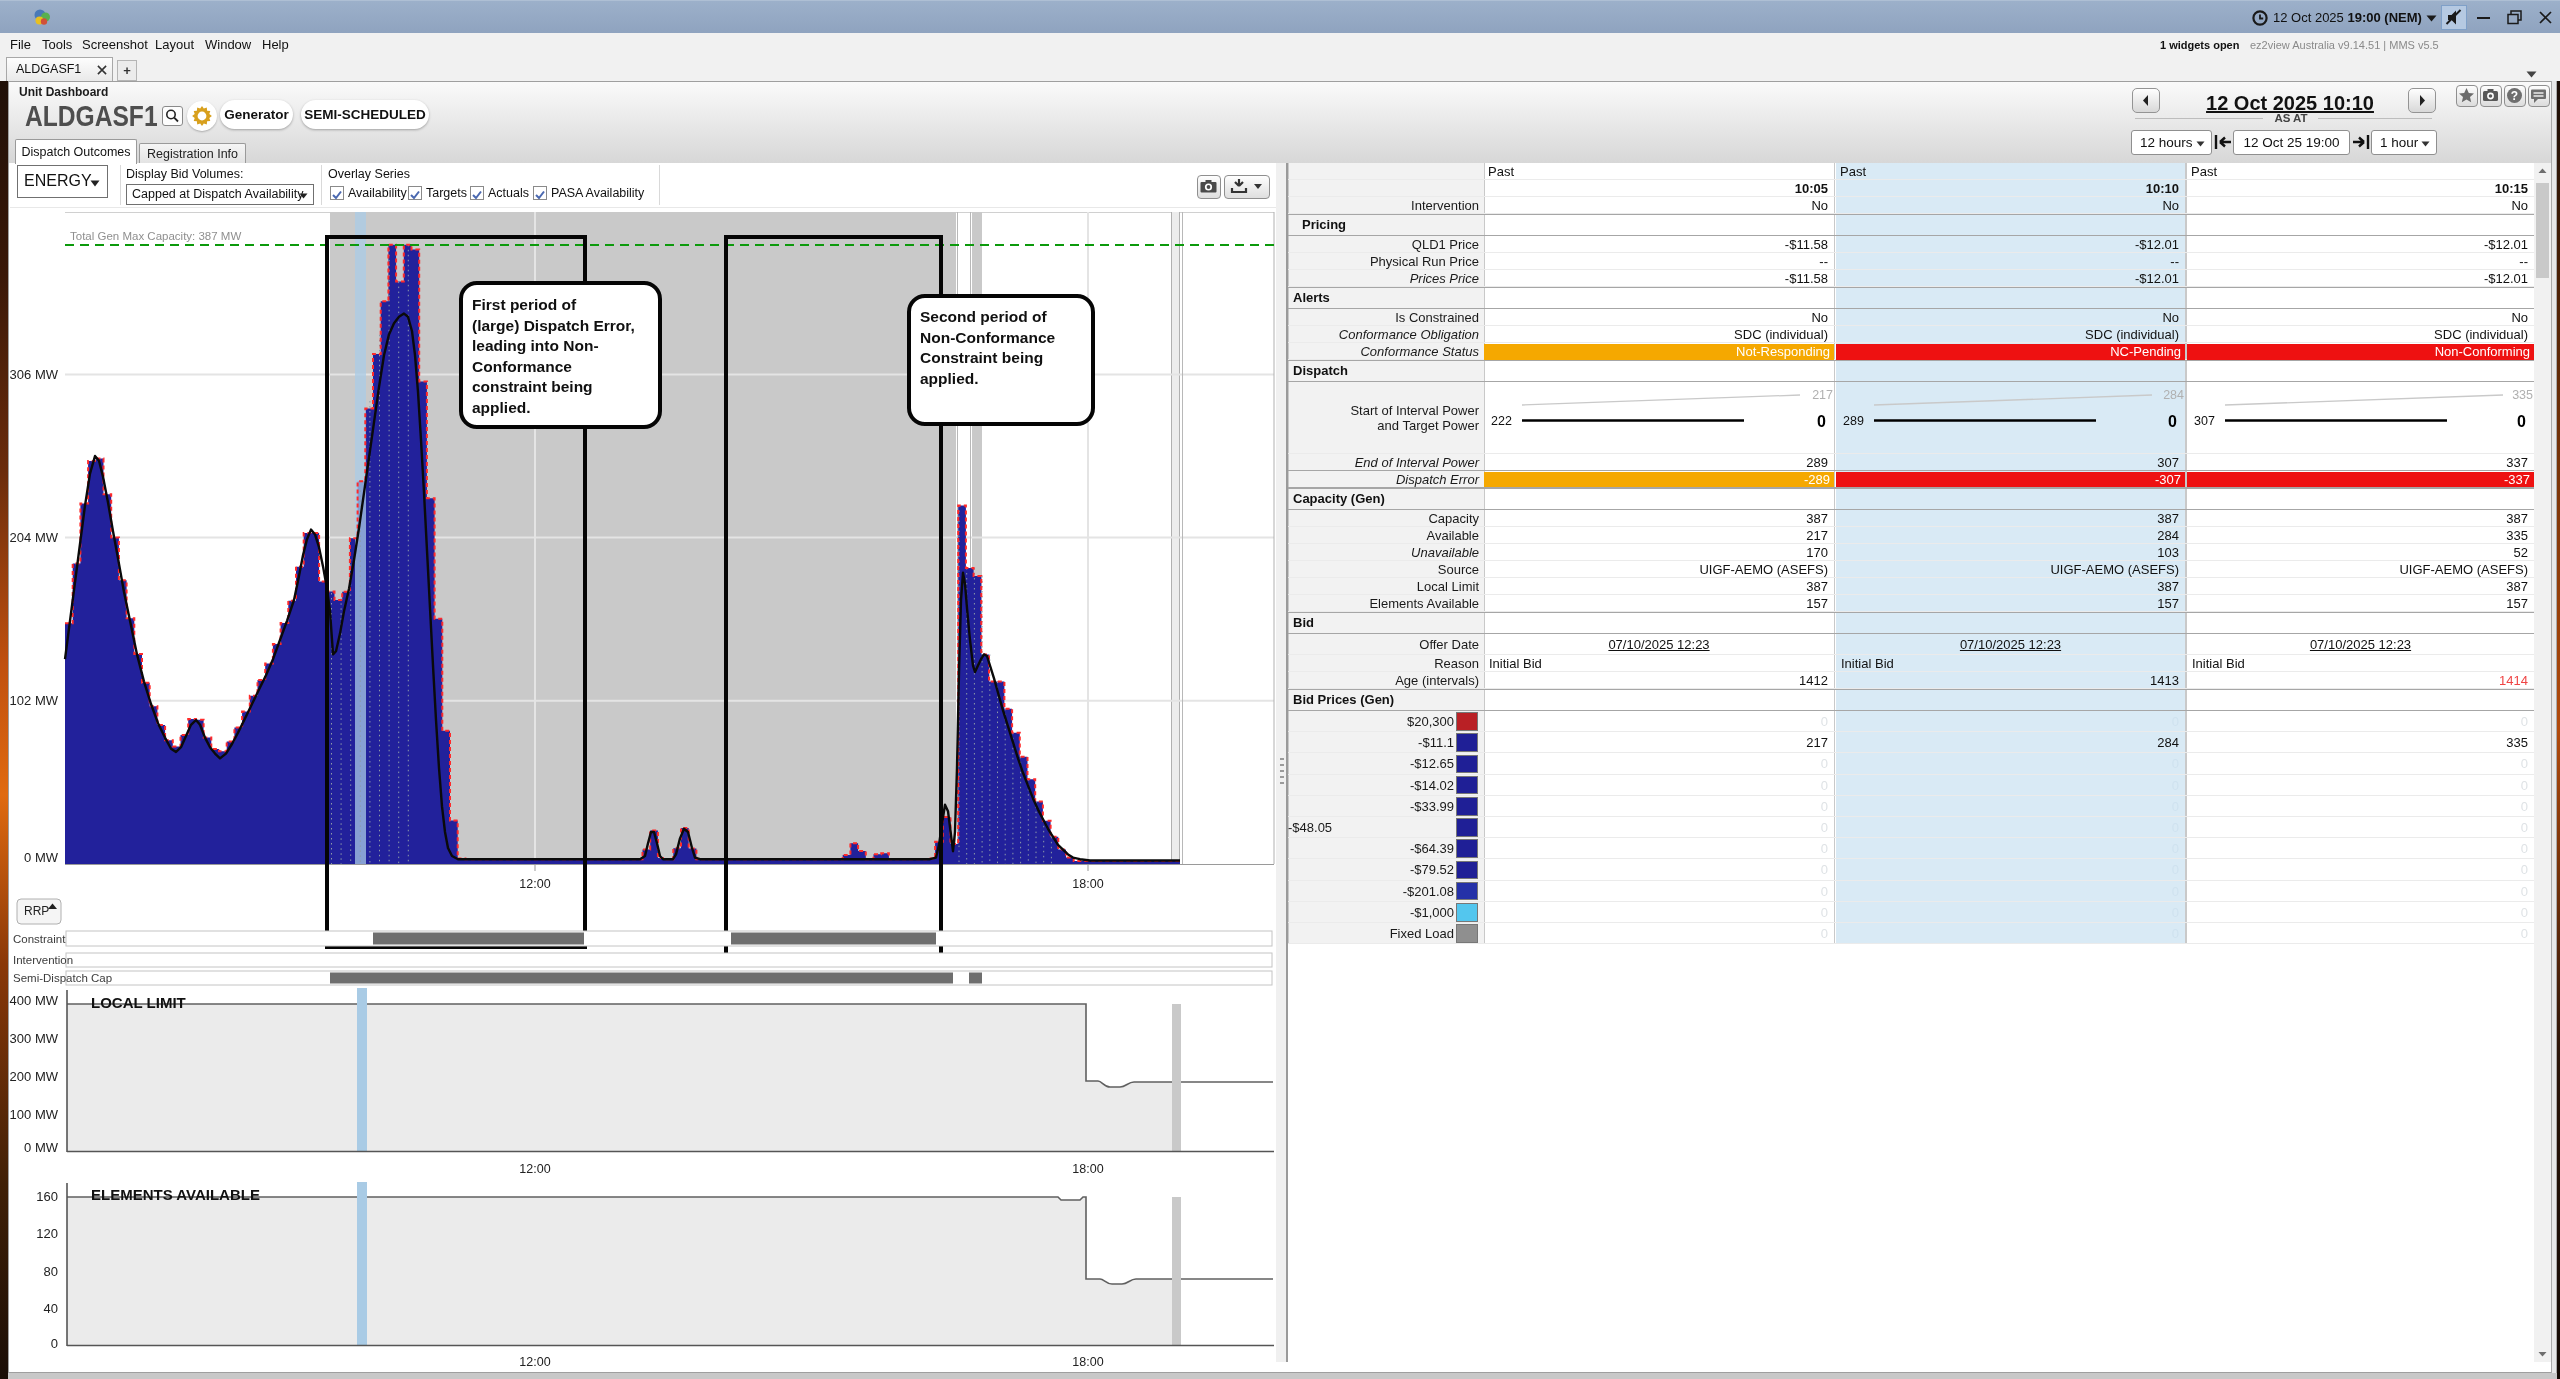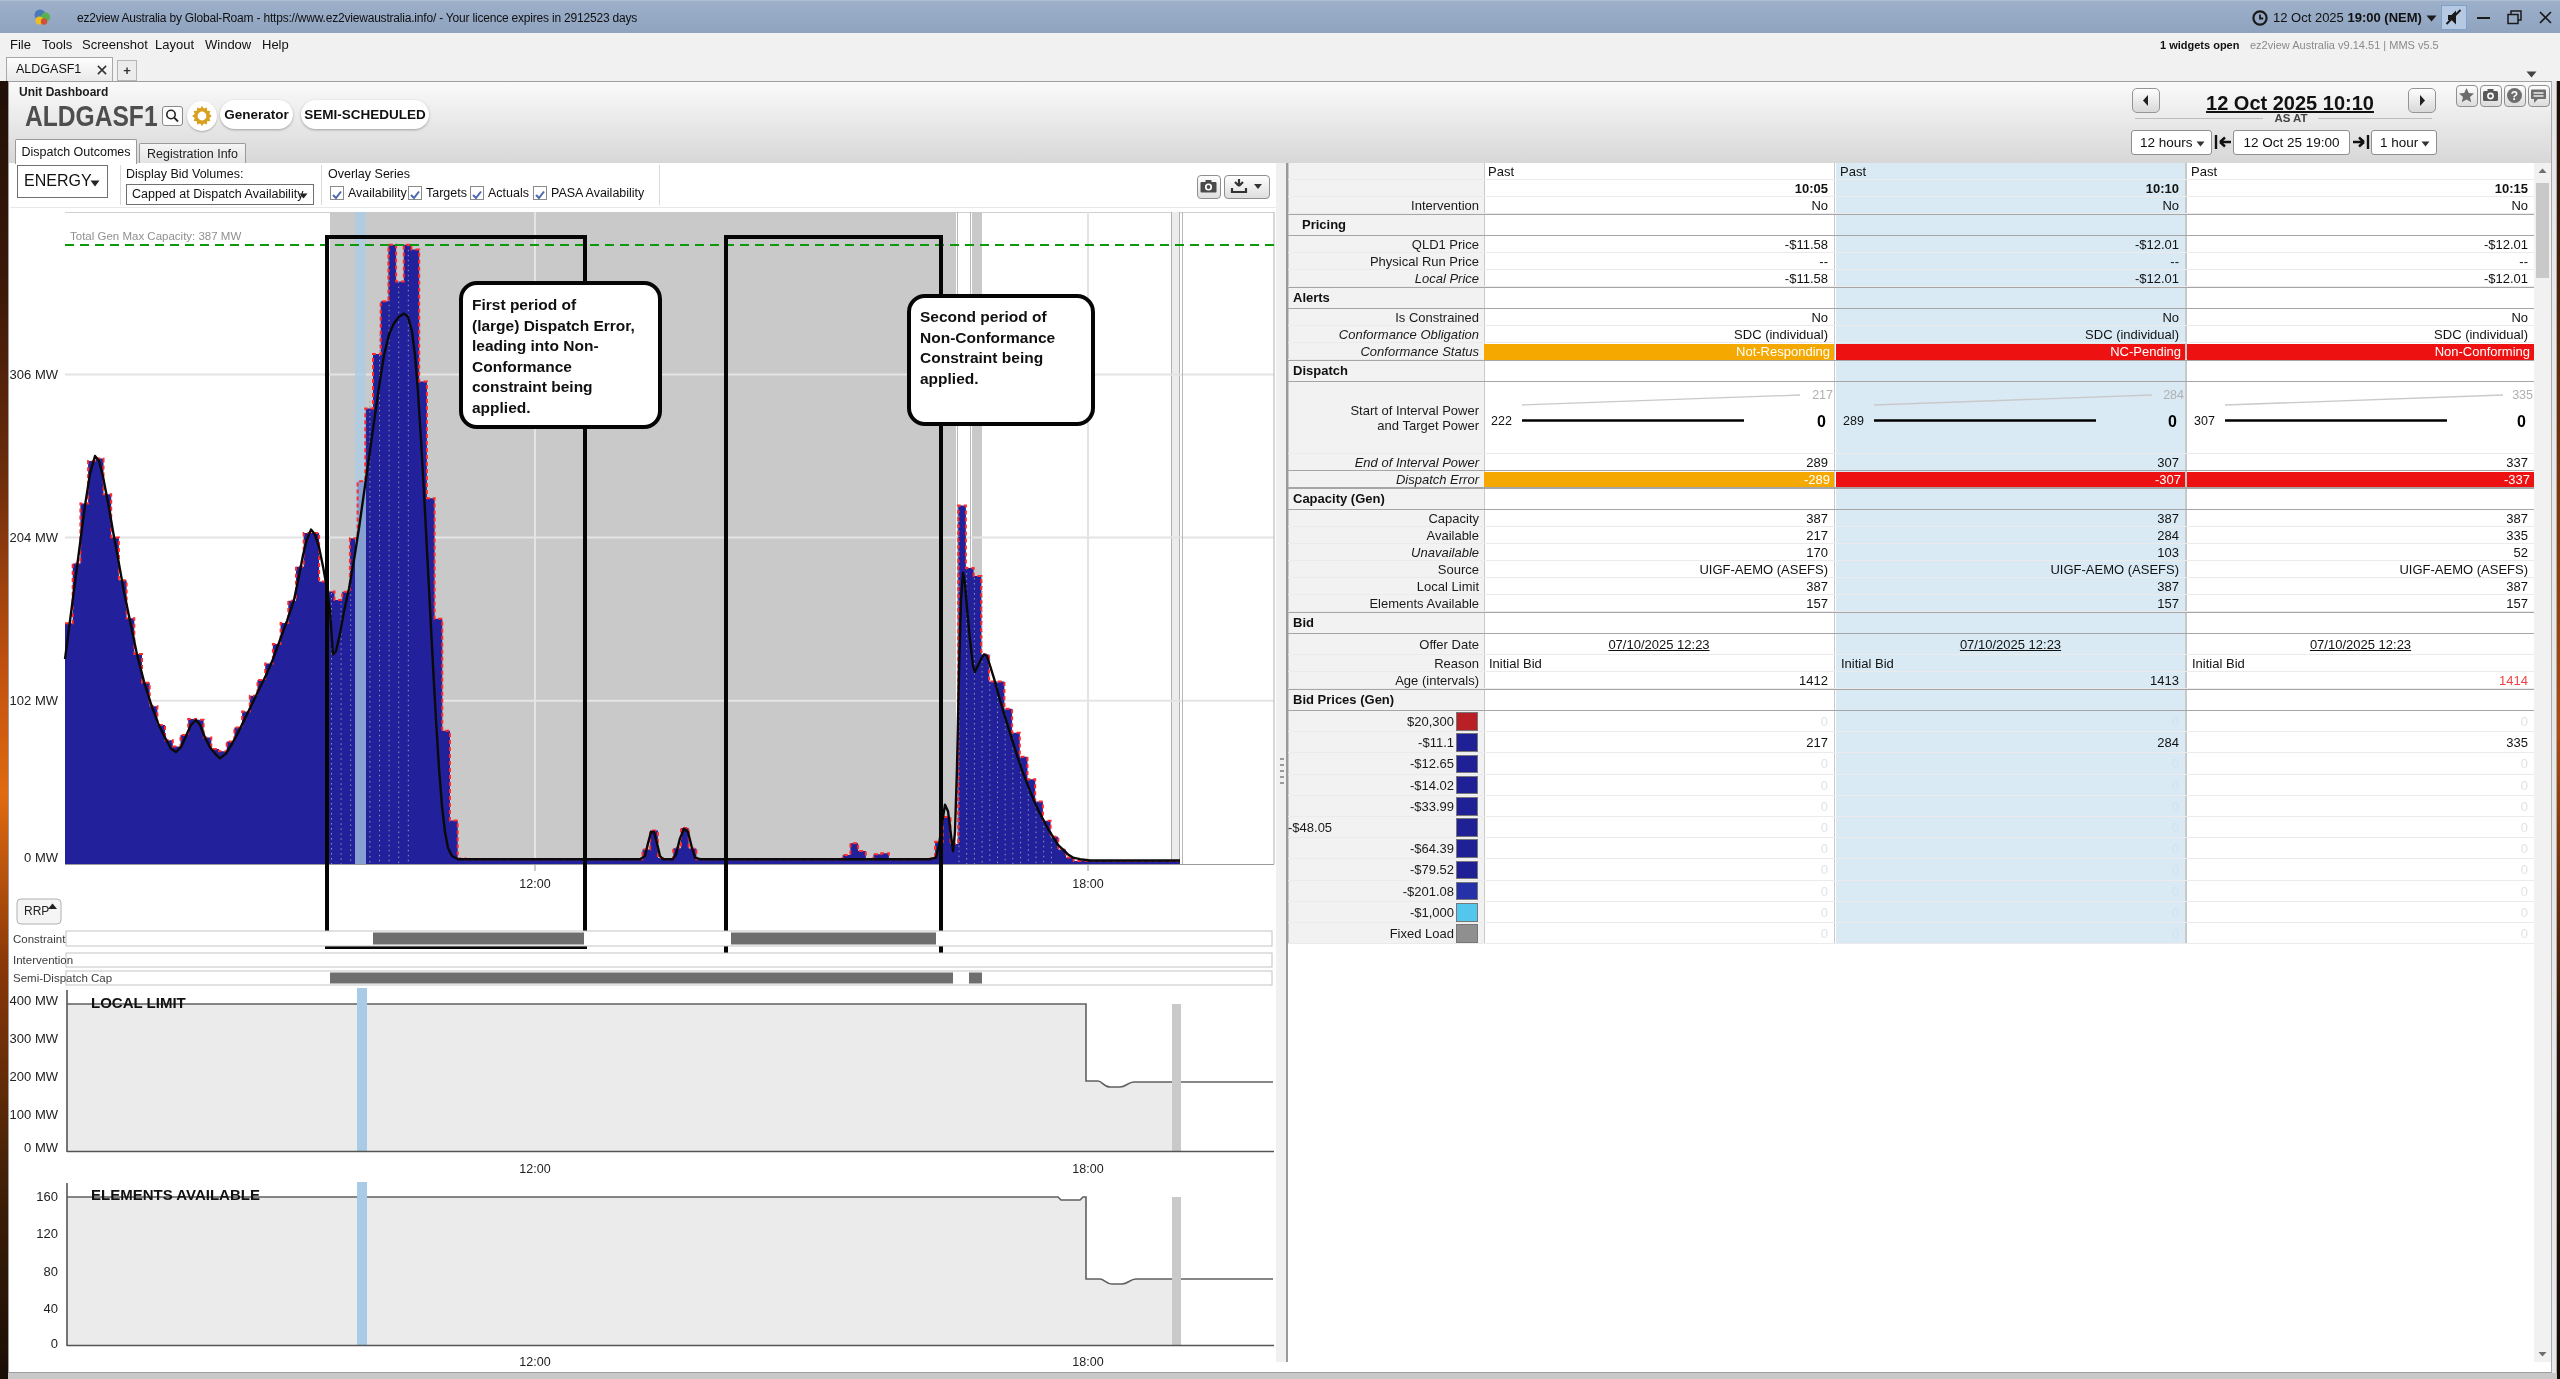--- a/index.html
+++ b/index.html
@@ -9,21 +9,20 @@
 <div class="abs" style="left:0;top:81px;width:8px;height:1298px;background:linear-gradient(#201008,#3a1808 15%,#6a2c0c 30%,#c0500f 45%,#e06a10 55%,#8a3808 68%,#402007 85%,#1a0d06);"></div>
 <div class="abs" style="left:2557px;top:81px;width:3px;height:1298px;background:linear-gradient(#1a0d06,#7a3408 30%,#b24a0c 50%,#2a1408 75%,#140a04);"></div>
 
 <div class="abs" style="left:0;top:0;width:2560px;height:33px;background:linear-gradient(#9cb0ca,#8fa3bf);border-top:1px solid #aebfd4;box-sizing:border-box;">
   <svg class="abs" style="left:32px;top:7px" width="20" height="20" viewBox="0 0 20 20">
     <circle cx="8" cy="7" r="5.5" fill="#4a7ab8"></circle>
       <circle cx="13.5" cy="9" r="4.5" fill="#58b050"></circle>
     <circle cx="7.5" cy="12.5" r="4" fill="#e8c020"></circle>
       <circle cx="12" cy="13.5" r="3.2" fill="#d05038"></circle>
   </svg>
-  <div class="abs" style="left:77px;top:0;height:33px;line-height:34px;font-size:12px;letter-spacing:-0.2px;color:#101010;white-space:nowrap;">ez2view Australia by Global-Roam - https://www.ez2viewaustralia.info/ - Your licence expires in 2912523 days</div>
   <svg class="abs" style="left:2252px;top:9px" width="16" height="16" viewBox="0 0 16 16">
     <circle cx="8" cy="8" r="6.6" fill="none" stroke="#1a1a1a" stroke-width="2.2"></circle>
     <path d="M8,4.5 V8.5 H11.2" fill="none" stroke="#1a1a1a" stroke-width="1.8"></path>
   </svg>
   <div class="abs" style="left:2273px;top:0;height:33px;line-height:34px;font-size:13px;color:#101010;white-space:nowrap;">12 Oct 2025 <b>19:00</b> <b>(NEM)</b></div>
   <svg class="abs" style="left:2426px;top:14px" width="11" height="7" viewBox="0 0 11 7">
       <path d="M0.5,0.5 L5.5,6.5 L10.5,0.5 Z" fill="#1a1a1a"></path>
     </svg>
   <div class="abs" style="left:2441px;top:4px;width:26px;height:25px;background:#b5c9e2;border:1px solid #7fa0c8;box-sizing:border-box;">
     <svg width="24" height="23" viewBox="0 0 24 23">
@@ -335,21 +334,21 @@
 <div style="position:absolute;left:1288px;top:236px;width:196px;height:17px;font-family:'Liberation Sans',sans-serif;font-size:13px;color:#1a1a1a;text-align:right;padding-right:5px;line-height:17px;box-sizing:border-box;">QLD1 Price</div>
 <div style="position:absolute;left:1484px;top:236px;width:350px;height:17px;font-family:'Liberation Sans',sans-serif;font-size:13px;color:#111;text-align:right;padding-right:6px;line-height:17px;box-sizing:border-box;">-$11.58</div>
 <div style="position:absolute;left:1836px;top:236px;width:349px;height:17px;font-family:'Liberation Sans',sans-serif;font-size:13px;color:#111;text-align:right;padding-right:6px;line-height:17px;box-sizing:border-box;">-$12.01</div>
 <div style="position:absolute;left:2187px;top:236px;width:347px;height:17px;font-family:'Liberation Sans',sans-serif;font-size:13px;color:#111;text-align:right;padding-right:6px;line-height:17px;box-sizing:border-box;">-$12.01</div>
 <div style="position:absolute;left:1288px;top:269px;width:1246px;height:1px;background:#ebebeb;"></div>
 <div style="position:absolute;left:1288px;top:253px;width:196px;height:17px;font-family:'Liberation Sans',sans-serif;font-size:13px;color:#1a1a1a;text-align:right;padding-right:5px;line-height:17px;box-sizing:border-box;">Physical Run Price</div>
 <div style="position:absolute;left:1484px;top:253px;width:350px;height:17px;font-family:'Liberation Sans',sans-serif;font-size:13px;color:#111;text-align:right;padding-right:6px;line-height:17px;box-sizing:border-box;">--</div>
 <div style="position:absolute;left:1836px;top:253px;width:349px;height:17px;font-family:'Liberation Sans',sans-serif;font-size:13px;color:#111;text-align:right;padding-right:6px;line-height:17px;box-sizing:border-box;">--</div>
 <div style="position:absolute;left:2187px;top:253px;width:347px;height:17px;font-family:'Liberation Sans',sans-serif;font-size:13px;color:#111;text-align:right;padding-right:6px;line-height:17px;box-sizing:border-box;">--</div>
 <div style="position:absolute;left:1288px;top:286px;width:1246px;height:1px;background:#ebebeb;"></div>
-<div style="position:absolute;left:1288px;top:270px;width:196px;height:17px;font-family:'Liberation Sans',sans-serif;font-style:italic;font-size:13px;color:#1a1a1a;text-align:right;padding-right:5px;line-height:17px;box-sizing:border-box;">Local Price</div>
+<div style="position:absolute;left:1288px;top:270px;width:196px;height:17px;font-family:'Liberation Sans',sans-serif;font-style:italic;font-size:13px;color:#1a1a1a;text-align:right;padding-right:5px;line-height:17px;box-sizing:border-box;">Prices Price</div>
 <div style="position:absolute;left:1484px;top:270px;width:350px;height:17px;font-family:'Liberation Sans',sans-serif;font-size:13px;color:#111;text-align:right;padding-right:6px;line-height:17px;box-sizing:border-box;">-$11.58</div>
 <div style="position:absolute;left:1836px;top:270px;width:349px;height:17px;font-family:'Liberation Sans',sans-serif;font-size:13px;color:#111;text-align:right;padding-right:6px;line-height:17px;box-sizing:border-box;">-$12.01</div>
 <div style="position:absolute;left:2187px;top:270px;width:347px;height:17px;font-family:'Liberation Sans',sans-serif;font-size:13px;color:#111;text-align:right;padding-right:6px;line-height:17px;box-sizing:border-box;">-$12.01</div>
 <div style="position:absolute;left:1288px;top:287px;width:1246px;height:1px;background:#a6a6a6;"></div>
 <div style="position:absolute;left:1288px;top:308px;width:1246px;height:1px;background:#a6a6a6;"></div>
 <div style="position:absolute;left:1288px;top:287px;width:196px;height:22px;font-family:'Liberation Sans',sans-serif;font-weight:bold;font-size:13px;color:#111;padding-left:5px;line-height:22px;">Alerts</div>
 <div style="position:absolute;left:1288px;top:325px;width:1246px;height:1px;background:#ebebeb;"></div>
 <div style="position:absolute;left:1288px;top:309px;width:196px;height:17px;font-family:'Liberation Sans',sans-serif;font-size:13px;color:#1a1a1a;text-align:right;padding-right:5px;line-height:17px;box-sizing:border-box;">Is Constrained</div>
 <div style="position:absolute;left:1484px;top:309px;width:350px;height:17px;font-family:'Liberation Sans',sans-serif;font-size:13px;color:#111;text-align:right;padding-right:6px;line-height:17px;box-sizing:border-box;">No</div>
 <div style="position:absolute;left:1836px;top:309px;width:349px;height:17px;font-family:'Liberation Sans',sans-serif;font-size:13px;color:#111;text-align:right;padding-right:6px;line-height:17px;box-sizing:border-box;">No</div>

